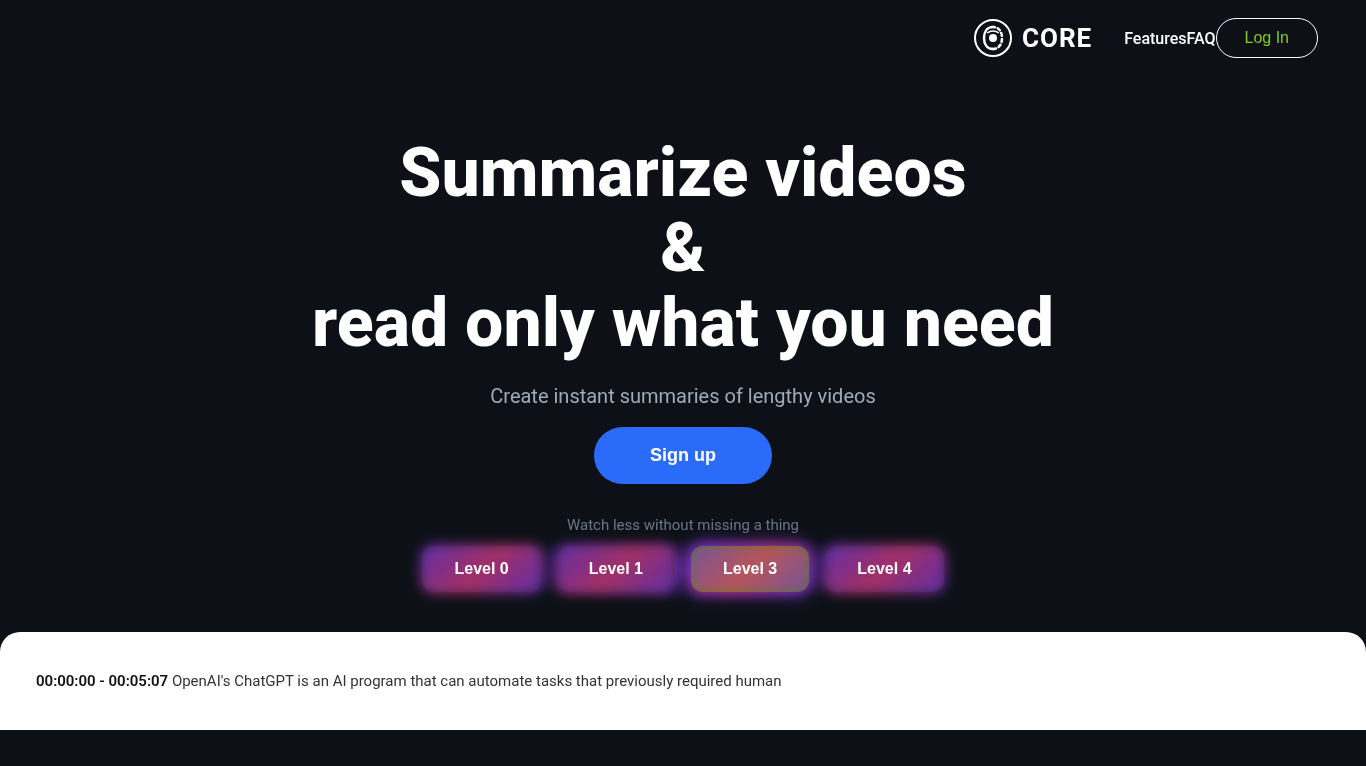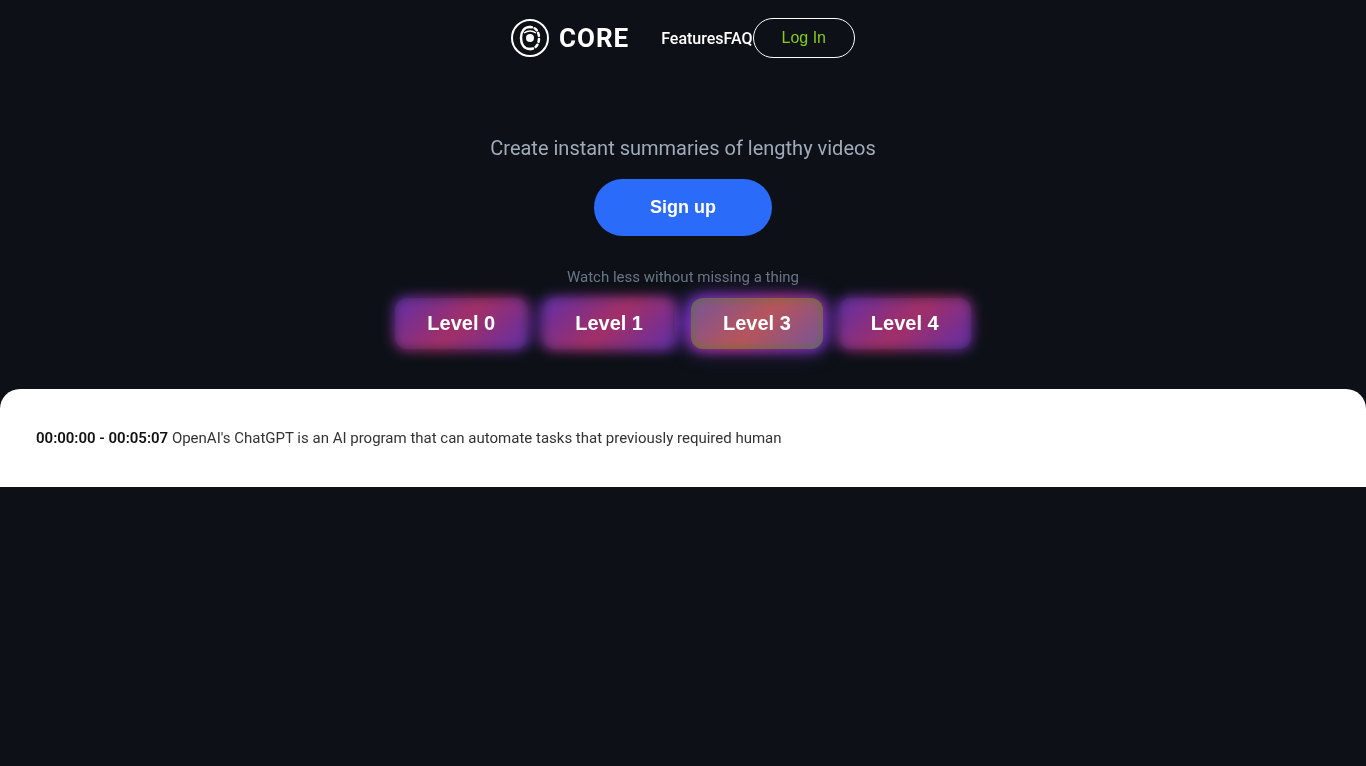--- a/index.html
+++ b/index.html
@@ -14,21 +14,21 @@
       color: #ffffff;
       width: 1366px;
       min-height: 766px;
       overflow-x: hidden;
     }
 
     
     header {
       display: flex;
       align-items: center;
-      justify-content: center;
+      justify-content: flex-end;
       padding: 18px 48px;
       position: relative;
       z-index: 10;
     }
 
     .logo-area {
       display: flex;
       align-items: center;
       gap: 10px;
     }
@@ -114,21 +114,21 @@
     .watch-less-text {
       color: #6b7585;
       font-size: 15px;
       margin-bottom: 12px;
     }
 
     .level-btn {
       position: relative;
       padding: 14px 32px;
       border-radius: 12px;
-      font-size: 20px;
+      font-size: 16px;
       font-weight: 600;
       cursor: pointer;
       border: none;
       color: #ffffff;
       background: #1a1f2e;
     }
 
     .level-btn::before {
       content: '';
       position: absolute;
@@ -203,20 +203,25 @@
     </div>
     <nav>
       <a class="nav-link">Features</a>
       <a class="nav-link">FAQ</a>
     </nav>
   </div>
   <button class="login-btn">Log In</button>
 </header>
 
 <section class="hero">
+  <h1 class="hero-title">
+    <span>Summarize videos</span><br>
+    <span>&amp;</span><br>
+    <span>read only what you need</span>
+  </h1>
   <p class="hero-subtitle">Create instant summaries of lengthy videos</p>
   <button class="signup-btn">Sign up</button>
   <p class="watch-less-text">Watch less without missing a thing</p>
 
   <div class="level-glow-wrap">
     <button class="level-btn">Level 0</button>
     <button class="level-btn">Level 1</button>
     <button class="level-btn active">Level 3</button>
     <button class="level-btn">Level 4</button>
   </div>

